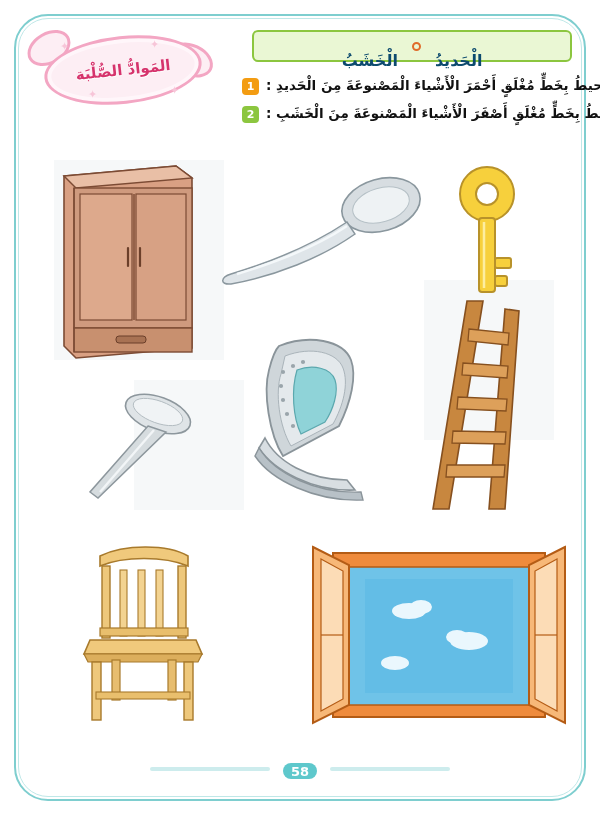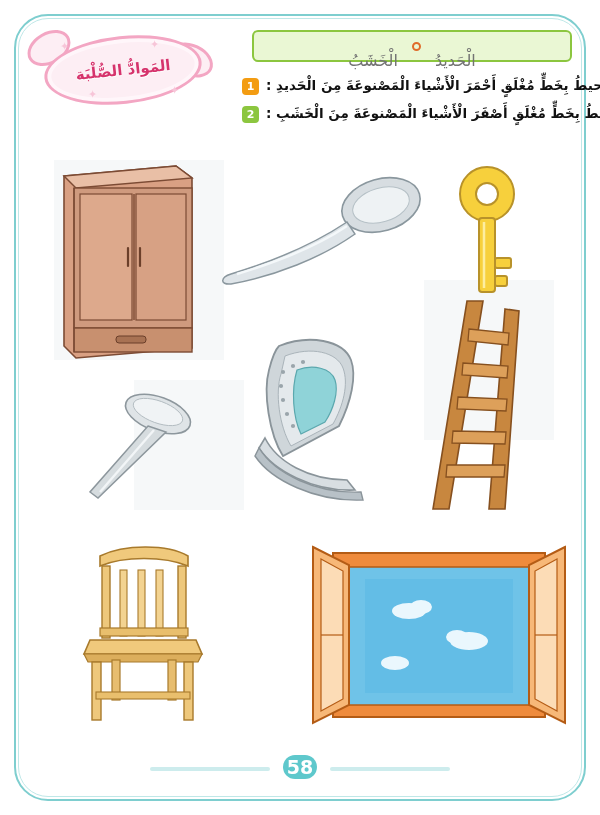--- a/index.html
+++ b/index.html
@@ -54,22 +54,22 @@
     border-radius: 6px;
     display: flex;
     align-items: center;
     justify-content: center;
     gap: 14px;
     box-sizing: border-box;
   }
   .title-bar .word {
     font-family: "DejaVu Sans", sans-serif;
     font-size: 16px;
-    font-weight: normal;
-    color: #737373;
+    font-weight: bold;
+    color: #0c4a6e;
     letter-spacing: 0.5px;
     margin-top: 29px;
   }
   .title-bar .dot {
     width: 9px;
     height: 9px;
     border-radius: 50%;
     border: 2px solid #e06c2a;
     box-sizing: border-box;
   }
@@ -174,25 +174,25 @@
     opacity: 0.85;
   }
 
   
   .page-num {
     position: absolute;
     left: 50%;
     transform: translateX(-50%);
     bottom: 36px;
     width: 34px;
-    height: 24px;
+    height: 16px;
     background: #5ec8cc;
     border-radius: 12px;
     color: #ffffff;
-    font-size: 19px;
+    font-size: 13px;
     font-weight: bold;
     display: flex;
     align-items: center;
     justify-content: center;
   }
   .page-num-wing {
     position: absolute;
     bottom: 44px;
     width: 120px;
     height: 4px;

